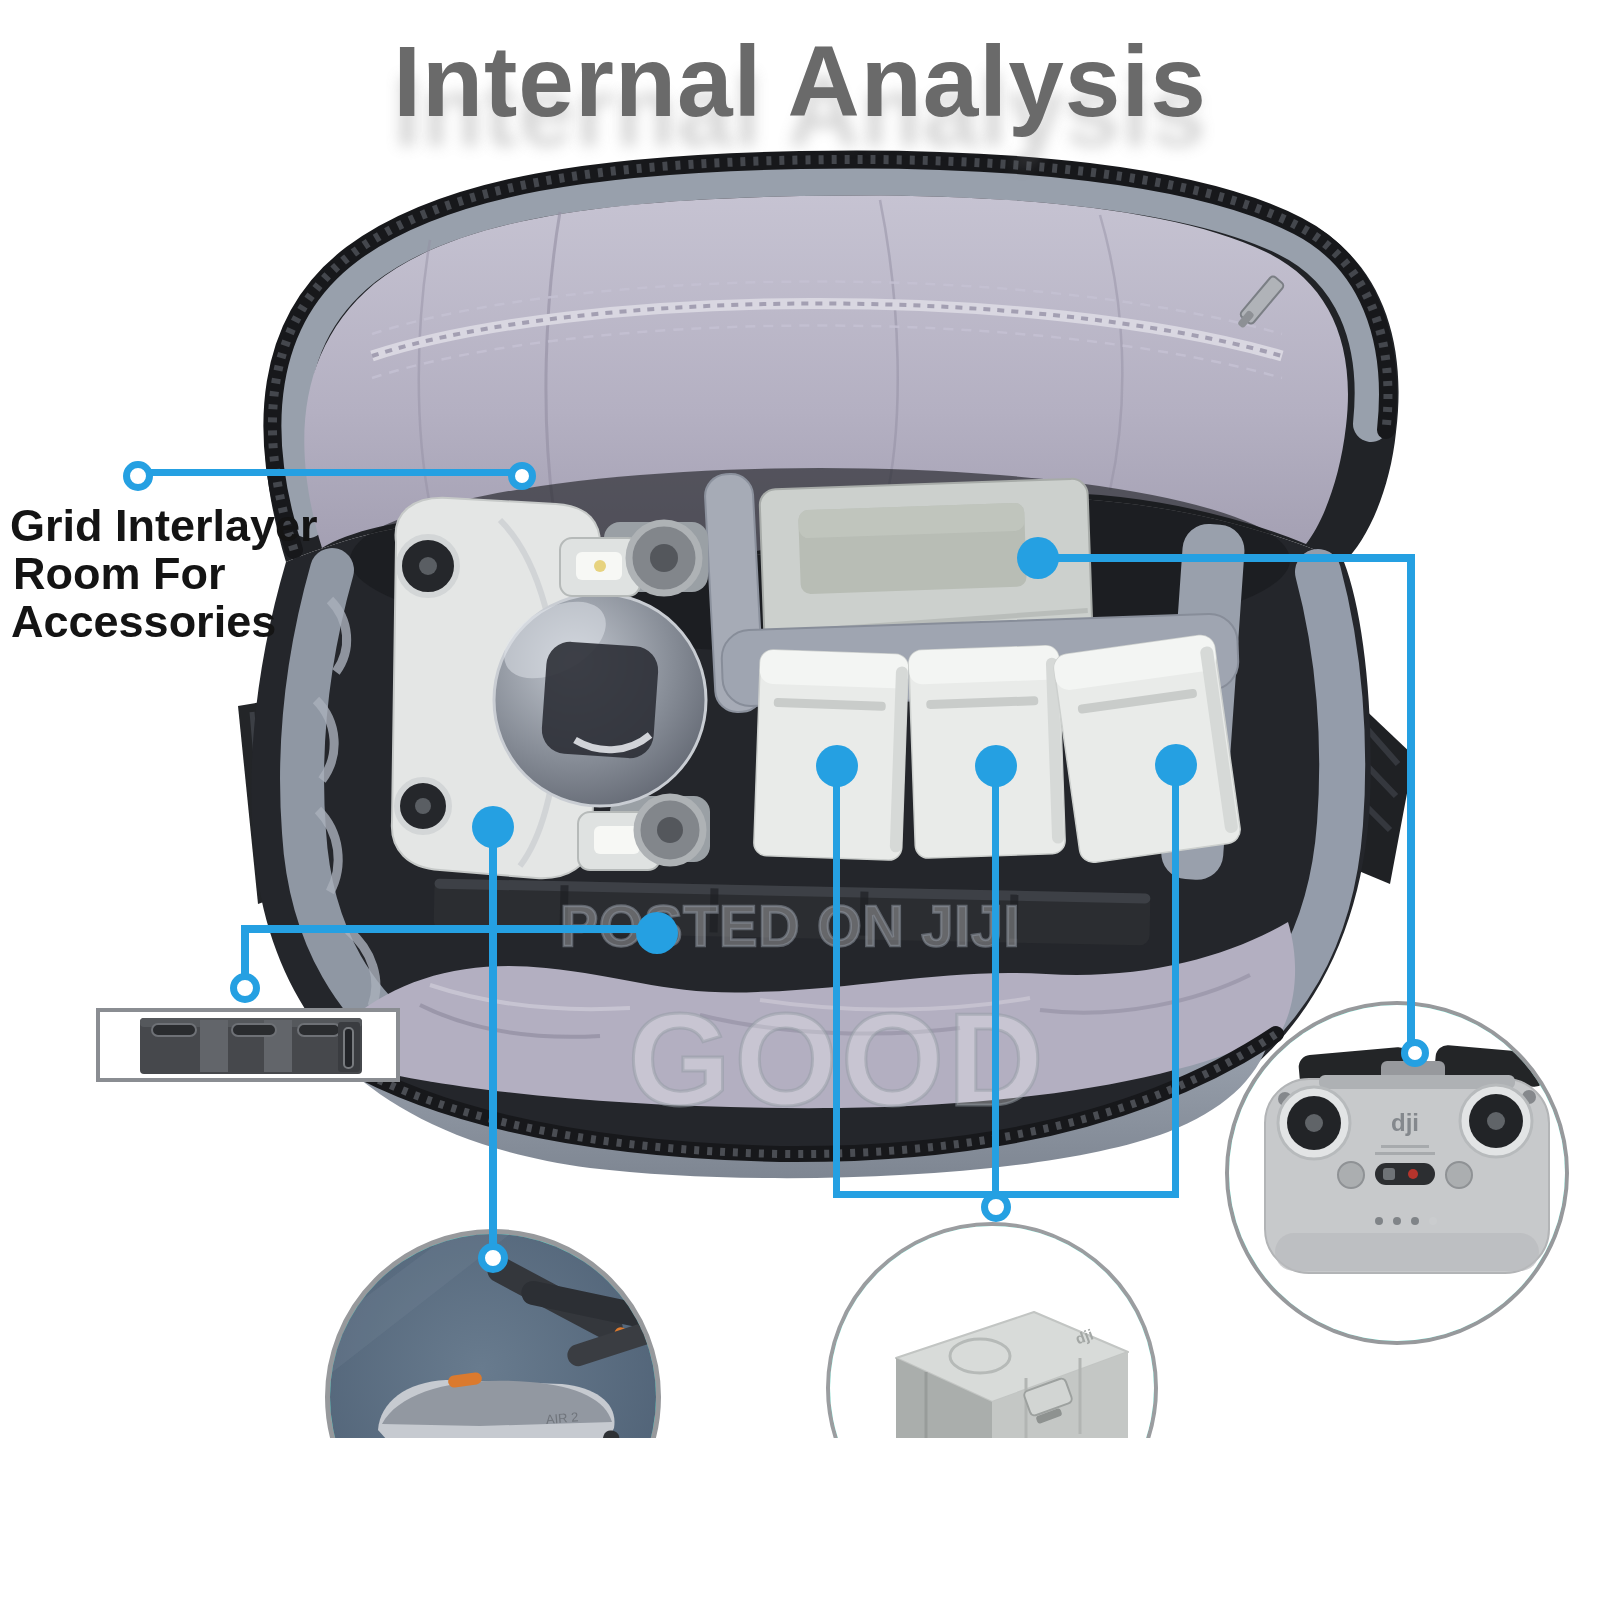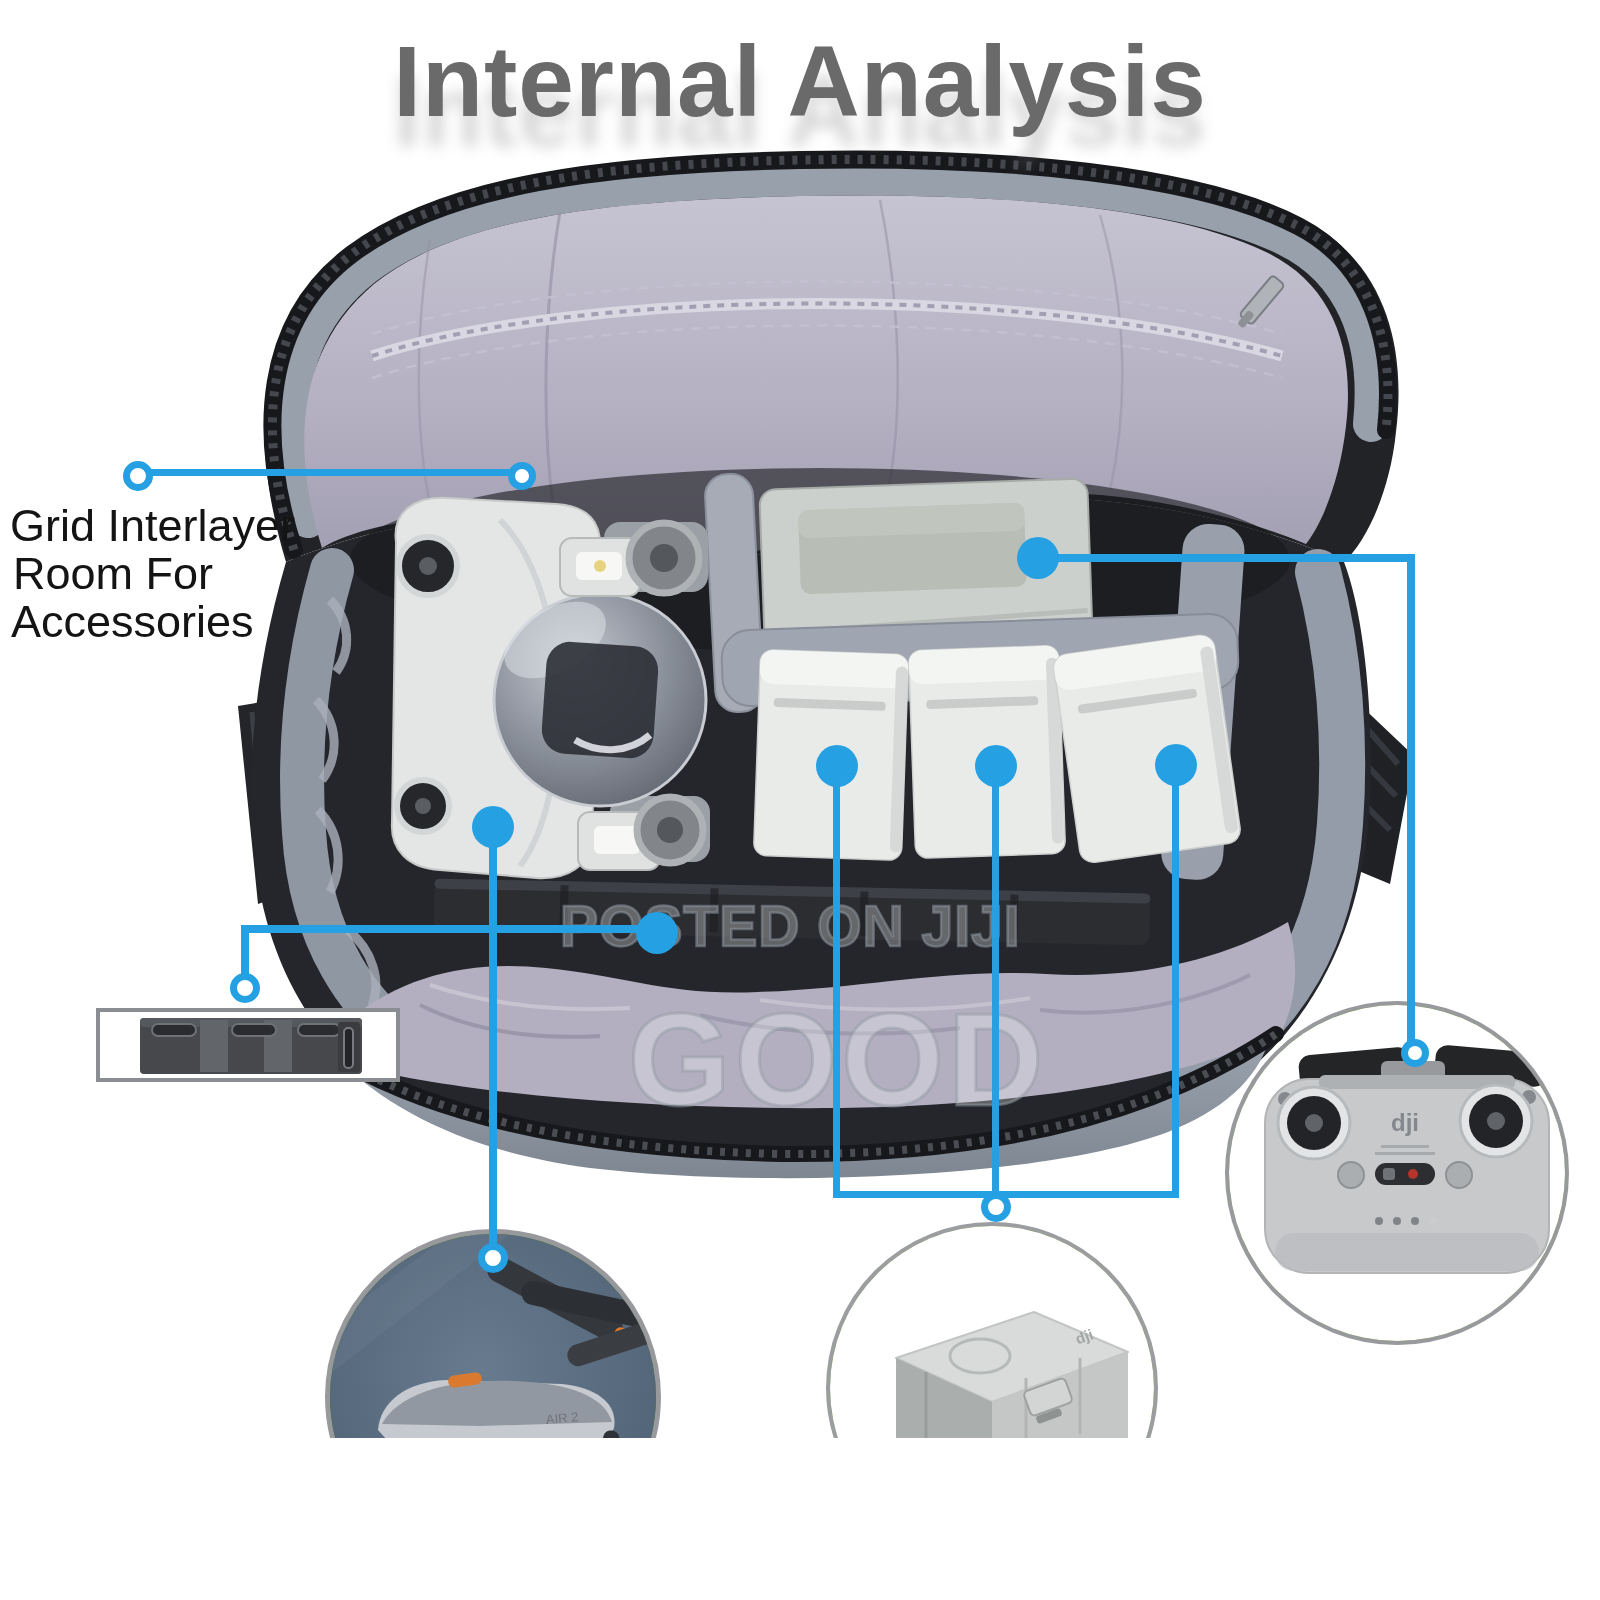--- a/index.html
+++ b/index.html
@@ -4,42 +4,42 @@
 <style>
   html,body{margin:0;padding:0;background:#fff;font-family:"Liberation Sans",sans-serif;}
   .stage{position:relative;width:1600px;height:1438px;overflow:hidden;background:#ffffff;margin:0 auto;}
 
   
   .title{position:absolute;left:0;right:0;top:24px;text-align:center;
     font-size:100px;font-weight:700;letter-spacing:1px;
     color:var(--color-title,#6a6a6a);
     text-shadow:0 30px 14px rgba(120,120,120,.30);z-index:4;}
   .side-label{position:absolute;left:10px;top:502px;z-index:4;color:#141414;
-    font-size:45px;line-height:1.07;font-weight:400;}
+    font-size:45px;line-height:1.07;font-weight:700;}
   .side-label .l2{margin-left:7px;}
   .side-label .l3{margin-left:3px;}
   .side-label .l4{margin-left:1px;}
 
   .wm{position:absolute;font-weight:700;color:rgba(255,255,255,.28);
     -webkit-text-stroke:2.5px rgba(140,148,158,.55);z-index:3;white-space:nowrap;}
   .wm1{left:560px;top:893px;font-size:57px;letter-spacing:1px;}
   .wm2{left:628px;top:984px;font-size:132px;letter-spacing:4px;-webkit-text-stroke:3px rgba(148,155,163,.5);}
 
   
   .bag-svg{position:absolute;left:0;top:0;z-index:1;}
 
   
   .dot{position:absolute;width:42px;height:42px;border-radius:50%;
     background:var(--color-accent,#25a0e2);z-index:6;}
   .ring{position:absolute;width:30px;height:30px;border-radius:50%;background:#fff;
     border:7px solid var(--color-accent,#25a0e2);box-sizing:border-box;z-index:6;}
   .hline,.vline{position:absolute;background:var(--color-accent,#25a0e2);z-index:5;}
 
   
-  .photo-circle{position:absolute;border-radius:50%;overflow:hidden;box-sizing:border-box;background:#4d7c0f;z-index:2;}
+  .photo-circle{position:absolute;border-radius:50%;overflow:hidden;box-sizing:border-box;background:#5eead4;z-index:2;}
   #drone-circle{left:325px;top:1229px;width:336px;height:336px;border:5px solid var(--color-circle-border,#97999c);}
   #battery-circle{left:826px;top:1222px;width:332px;height:332px;border:4px solid #9b9da0;}
   #remote-circle{left:1225px;top:1001px;width:344px;height:344px;border:4px solid var(--color-circle-border,#97999c);}
   .photo-circle svg{display:block;}
 
   .acc-box{position:absolute;left:96px;top:1008px;width:304px;height:74px;
     border:4px solid var(--color-box-border,#8a8d92);background:#fff;box-sizing:border-box;z-index:2;}
 </style>
 </head>
 <body>

